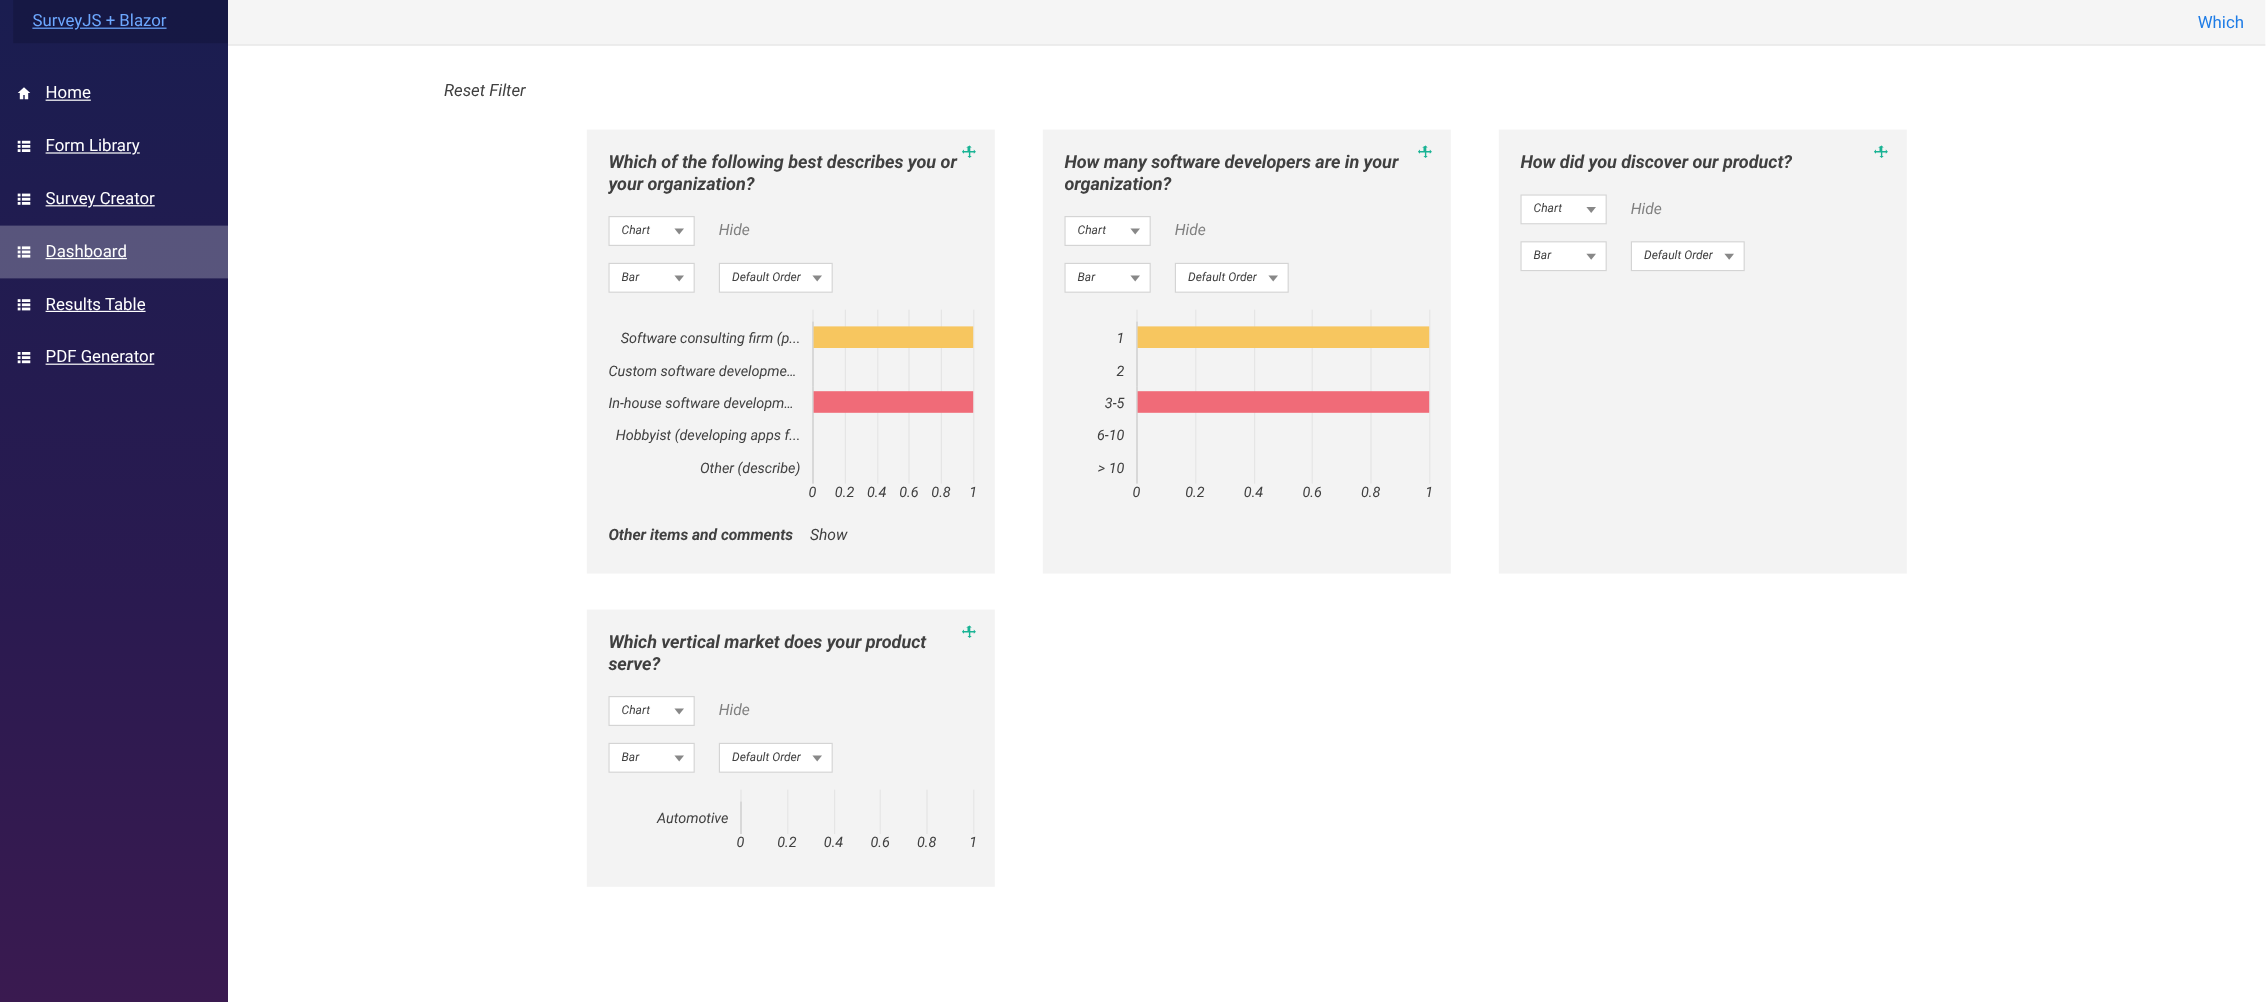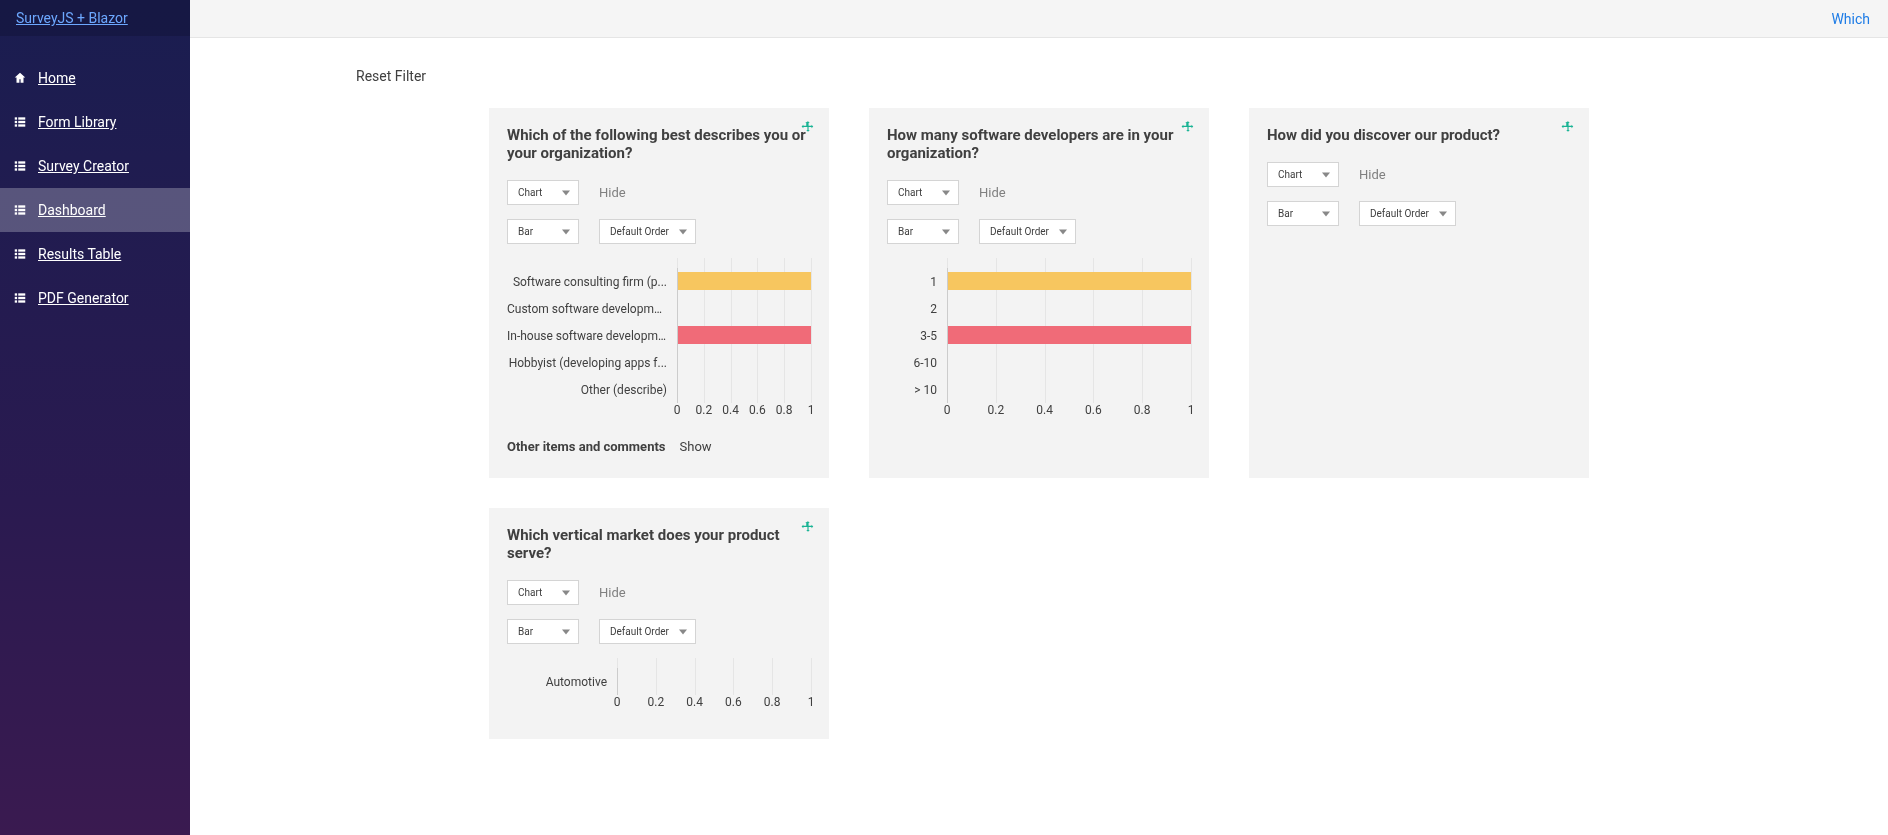--- a/index.html
+++ b/index.html
@@ -15,20 +15,21 @@
   width: 190px;
   background: linear-gradient(180deg, #1a1d50 0%, #2a1a50 60%, #3a1a50 100%);
   color: #fff;
 }
 .brand {
   padding: 10px 16px;
   color: #6da8ff;
   text-decoration: underline;
   font-size: 14px;
   background: rgba(0,0,0,0.15);
+  margin-left: 11px;
 }
 .nav { padding-top: 20px; }
 .nav-item {
   display: flex;
   align-items: center;
   padding: 14px 12px;
   color: #fff;
   text-decoration: underline;
   cursor: pointer;
   gap: 10px;
@@ -44,21 +45,22 @@
   border-bottom: 1px solid #e5e5e5;
   display: flex;
   justify-content: flex-end;
   align-items: center;
   padding: 0 18px;
 }
 .about-link { color: #1e7ce6; text-decoration: none; cursor: pointer; }
 
 .content {
   margin-left: 190px;
-  padding: 30px 26px;
+  padding: 30px 40px;
+  font-style: italic;
 }
 .reset-filter {
   color: #404040;
   margin: 0 0 24px 140px;
   cursor: pointer;
   font-size: 14px;
 }
 .grid {
   display: grid;
   grid-template-columns: 1fr 1fr 1fr;

